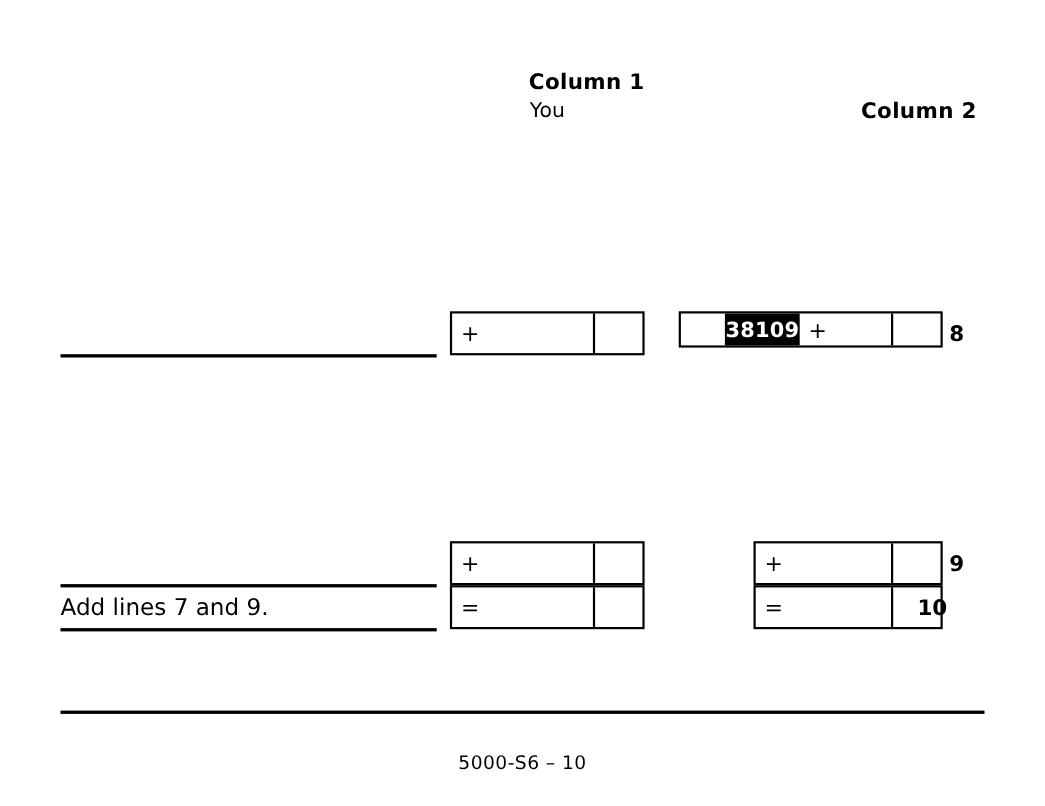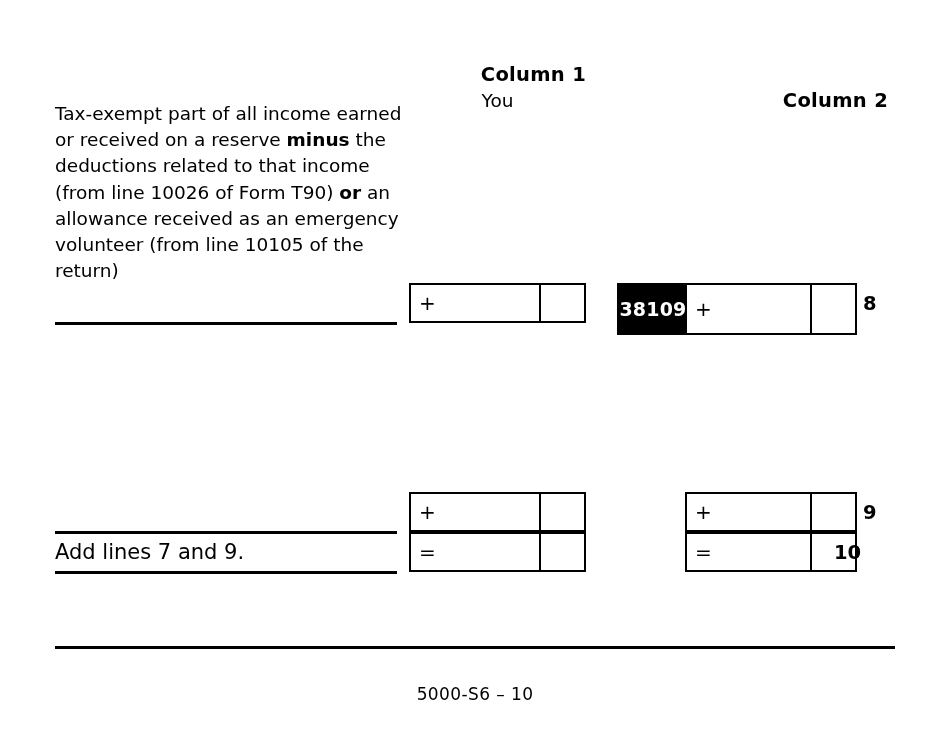--- a/index.html
+++ b/index.html
@@ -109,21 +109,21 @@
     font-size: 19px;
     display: flex;
     align-items: center;
     justify-content: center;
     letter-spacing: 0.2px;
   }
 
   
   #box-8-c1 { left: 409px; top: 283px; width: 177px; height: 40px; }
   #box-8-c1 .cents-cell { width: 43px; }
-  #box-8-c2 { left: 617px; top: 283px; width: 240px; height: 52px; }
+  #box-8-c2 { left: 617px; top: 283px; width: 240px; height: 33px; padding-left: 40px; }
   #box-8-c2 .linebox { width: 68px; }
   #box-8-c2 .cents-cell { width: 43px; }
 
   
   #box-9-c1  { left: 409px; top: 492px; width: 177px; height: 40px; }
   #box-9-c1 .cents-cell  { width: 43px; }
   #box-10-c1 { left: 409px; top: 532px; width: 177px; height: 40px; }
   #box-10-c1 .cents-cell { width: 43px; }
 
   
@@ -162,21 +162,20 @@
 
   <div class="col-head" id="head-col1">
     <span class="ch-title">Column 1</span>
     <span class="ch-sub">You</span>
   </div>
 
   <div class="col-head" id="head-col2">
     <span class="ch-title">Column 2</span>
   </div>
 
-  <div class="desc" id="desc-line8">Tax-exempt part of all income earned or received on a reserve <b>minus</b> the deductions related to that income (from line 10026 of Form T90) <b>or</b> an allowance received as an emergency volunteer (from line 10105 of the return)</div>
 
   <div class="rule" id="rule-under-8"></div>
 
   <div class="field-box" id="box-8-c1">
     <div class="op-cell">
       <span class="op-sign">+</span>
       <span class="amt"></span>
     </div>
     <div class="cents-cell"></div>
   </div>

